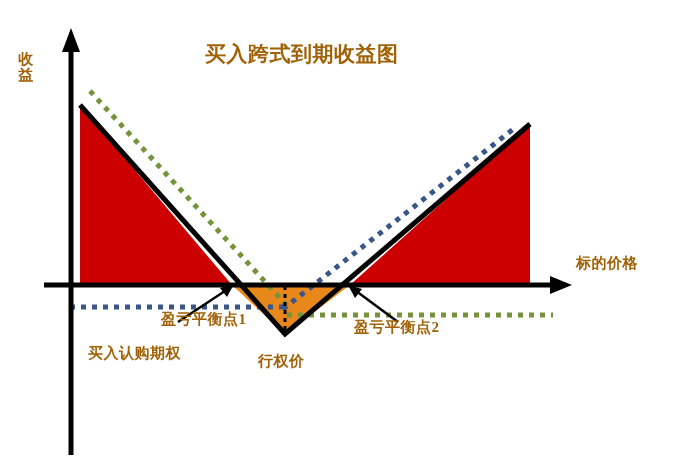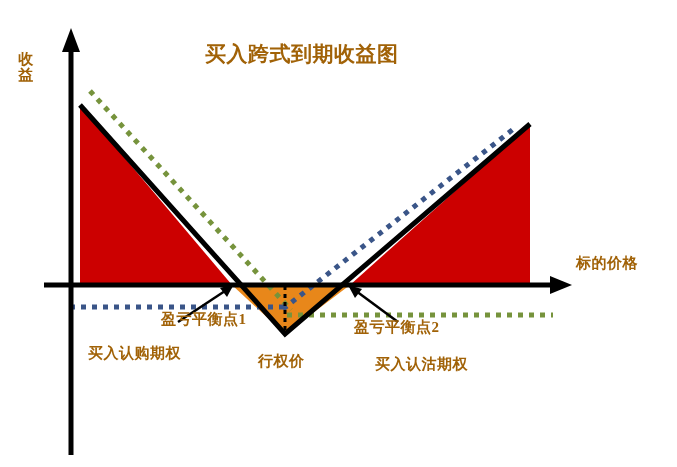--- a/index.html
+++ b/index.html
@@ -127,15 +127,14 @@
   <div class="cn-label" id="x-axis-label">标的价格</div>
 
   <div class="cn-label" id="breakeven-1-label">盈亏平衡点1</div>
 
   <div class="cn-label" id="breakeven-2-label">盈亏平衡点2</div>
 
   <div class="cn-label" id="strike-price-label">行权价</div>
 
   <div class="cn-label" id="long-call-label">买入认购期权</div>
 
-  <div class="cn-label" id="long-put-label">买入认沽期权</div>
 
 </div>
 
 </body></html>

